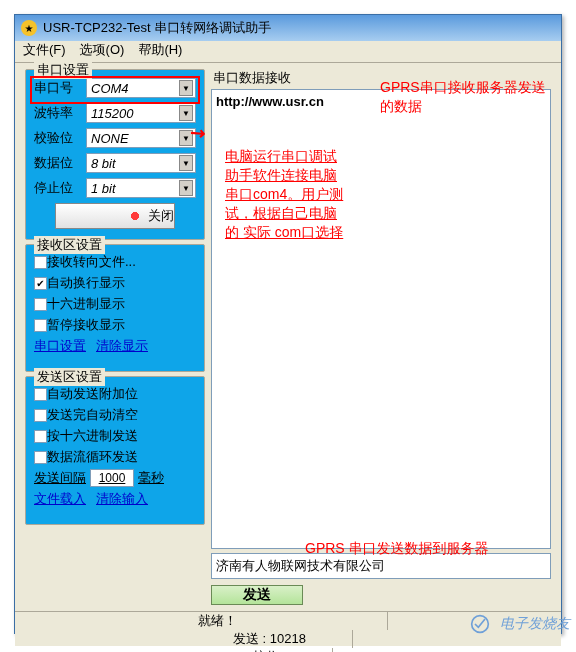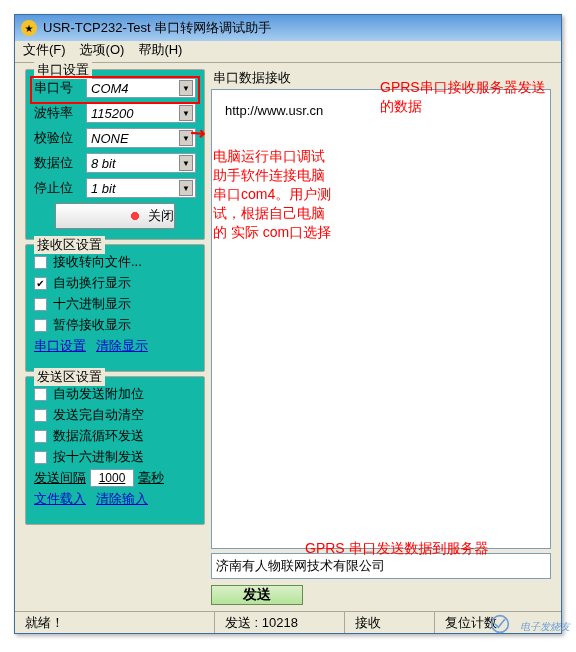--- a/index.html
+++ b/index.html
@@ -5,43 +5,43 @@
   * { box-sizing: border-box; font-family: "Microsoft YaHei", "SimSun", sans-serif; }
   body { margin: 0; background: #fff; width: 576px; height: 652px; position: relative; overflow: hidden; }
   .window { position: absolute; left: 14px; top: 14px; width: 548px; height: 620px; border: 1px solid #3a6ea5; background: #ece9d8; box-shadow: 2px 2px 4px rgba(0,0,0,0.3); }
   .titlebar { height: 26px; background: linear-gradient(#5a9add, #a7cdf0); display: flex; align-items: center; padding: 0 6px; color: #000; font-size: 13px; }
   .title-icon { width: 16px; height: 16px; background: #f5c22b; border-radius: 50%; margin-right: 6px; display: flex; align-items: center; justify-content: center; font-size: 10px; }
   .menubar { height: 22px; background: #ece9d8; display: flex; padding: 0 8px; font-size: 13px; gap: 14px; border-bottom: 1px solid #aca899; }
   .menubar span { cursor: default; }
   .body { display: flex; height: calc(100% - 26px - 22px - 22px); }
   .left-col { width: 196px; padding: 6px 6px 6px 10px; display: flex; flex-direction: column; gap: 4px; }
   .right-col { flex: 1; padding: 6px 10px 6px 0; display: flex; flex-direction: column; position: relative; }
-  .group { border: 1px solid #aca899; border-radius: 2px; padding: 8px 8px 16px 8px; position: relative; background: #14b8a6; }
+  .group { border: 1px solid #aca899; border-radius: 2px; padding: 8px 8px 16px 8px; position: relative; background: #0ea5e9; }
   .group-title { position: absolute; top: -9px; left: 8px; background: #ece9d8; font-size: 13px; padding: 0 3px; }
   .row { display: flex; align-items: center; gap: 6px; margin-bottom: 5px; font-size: 13px; }
   .row label { width: 46px; flex-shrink: 0; }
   .combo { flex: 1; height: 20px; border: 1px solid #7f9db9; background: #fff; display: flex; align-items: center; justify-content: space-between; padding: 0 2px 0 4px; font-size: 13px; font-style: italic; }
   .combo-btn { width: 14px; height: 16px; background: #d4d0c8; border: 1px solid #888; display: flex; align-items: center; justify-content: center; font-size: 8px; }
   .btn-close { margin: 4px auto 0; width: 120px; height: 26px; border: 1px solid #888; background: linear-gradient(#fff,#e2e2e2); display: flex; align-items: center; justify-content: flex-end; gap: 6px; font-size: 13px; }
   .sun-icon { width: 14px; height: 14px; border-radius: 50%; background: radial-gradient(circle,#ff3b3b 40%,transparent 42%); position: relative; }
-  .chk-row { display: flex; align-items: center; gap: 6px; font-size: 13px; margin-bottom: 3px; }
+  .chk-row { display: flex; align-items: center; font-size: 13px; margin-bottom: 3px; }
   .chk { width: 13px; height: 13px; border: 1px solid #7f9db9; background: #fff; display: flex; align-items: center; justify-content: center; font-size: 10px; }
   .link-row { font-size: 13px; color: #0000cc; text-decoration: underline; display: flex; gap: 10px; }
-  .rx-box { flex: 1; border: 1px solid #7f9db9; background: #fff; position: relative; font-size: 13px; padding: 13px; min-height: 0; }
+  .rx-box { flex: 1; border: 1px solid #7f9db9; background: #fff; position: relative; font-size: 13px; padding: 4px; min-height: 0; font-weight: bold; }
   .rx-label { font-size: 13px; margin-bottom: 2px; margin-left: 2px; }
   .red-annot { position: absolute; color: #ff0000; font-size: 14px; line-height: 1.35; pointer-events: none; }
   .send-row { display: flex; gap: 6px; margin-top: 4px; flex-direction: column; }
   .send-input { flex: 1; height: 40px; border: 1px solid #7f9db9; background: #fff; font-size: 13px; padding: 3px 4px; }
   .send-btn { width: 92px; background: linear-gradient(#d9f0c8,#b4e49a); border: 1px solid #6a8a56; font-size: 14px; font-weight: bold; display: flex; align-items: center; justify-content: center; }
-  .statusbar { height: 22px; background: #ece9d8; border-top: 1px solid #aca899; display: flex; align-items: center; font-size: 13px; }
+  .statusbar { height: 35px; background: #ece9d8; border-top: 1px solid #aca899; display: flex; align-items: center; font-size: 13px; flex-direction: column; }
   .status-cell { border-right: 1px solid #aca899; padding: 0 10px; height: 100%; display: flex; align-items: center; }
   .highlight-box { position: absolute; border: 2px solid #ff0000; pointer-events: none; }
   .interval-input { width: 44px; height: 18px; border: 1px solid #7f9db9; background: #fff; font-size: 12px; padding: 0 2px; text-align: center; }
   .red-arrow { position: absolute; color: #ff0000; font-size: 18px; pointer-events: none; font-weight: bold; }
-  .watermark { position: absolute; right: 6px; bottom: 18px; color: #6fa0d8; font-size: 10px; font-style: italic; display: flex; align-items: flex-end; gap: 10px; pointer-events: none; }
+  .watermark { position: absolute; right: 6px; bottom: 18px; color: #6fa0d8; font-size: 14px; font-style: italic; display: flex; align-items: center; gap: 10px; pointer-events: none; }
   .watermark svg { width: 20px; height: 20px; }
 </style>
 </head>
 <body>
 
 <div class="window">
 
   <div class="titlebar">
     <span class="title-icon">★</span>
     <span>USR-TCP232-Test 串口转网络调试助手</span>
@@ -131,25 +131,25 @@
         <div class="chk-row">
             <span class="chk"></span>
             <span>自动发送附加位</span>
           </div>
         <div class="chk-row">
             <span class="chk"></span>
             <span>发送完自动清空</span>
           </div>
         <div class="chk-row">
             <span class="chk"></span>
+            <span>按十六进制发送</span>
+          </div>
+        <div class="chk-row">
+            <span class="chk"></span>
             <span>数据流循环发送</span>
-          </div>
-        <div class="chk-row">
-            <span class="chk"></span>
-            <span>按十六进制发送</span>
           </div>
         <div class="chk-row" style="gap:4px;text-decoration:underline;">
           <span>发送间隔</span>
           <input class="interval-input" value="1000" style="">
           <span>毫秒</span>
         </div>
         <div class="link-row">
           <span>文件载入</span>
           <span>清除输入</span>
         </div>
@@ -180,21 +180,21 @@
   </div>
 
 </div>
 
 <div class="highlight-box" style="left:30px; top:76px; width:170px; height:28px;"></div>
 
 <span class="red-arrow" style="left:190px; top:122px; transform:rotate(-40deg);">↘</span>
 
 <div class="red-annot" style="left:380px; top:78px; width:170px;">GPRS串口接收服务器发送的数据</div>
 
-<div class="red-annot" style="left:213px; top:147px; width:122px;">电脑运行串口调试助手软件连接电脑串口com4。用户测试，根据自己电脑的 实际 com口选择</div>
+<div class="red-annot" style="left:225px; top:147px; width:122px;text-decoration:underline;">电脑运行串口调试助手软件连接电脑串口com4。用户测试，根据自己电脑的 实际 com口选择</div>
 
 <div class="red-annot" style="left:305px; top:539px;">GPRS 串口发送数据到服务器</div>
 
 <div class="watermark">
   <svg viewBox="0 0 24 24" fill="none" stroke="#6fa0d8" stroke-width="2">
       <circle cx="12" cy="12" r="10"></circle>
       <path d="M6 12 l4 4 l8-10"></path>
     </svg>
   <span>电子发烧友</span>
 </div>

